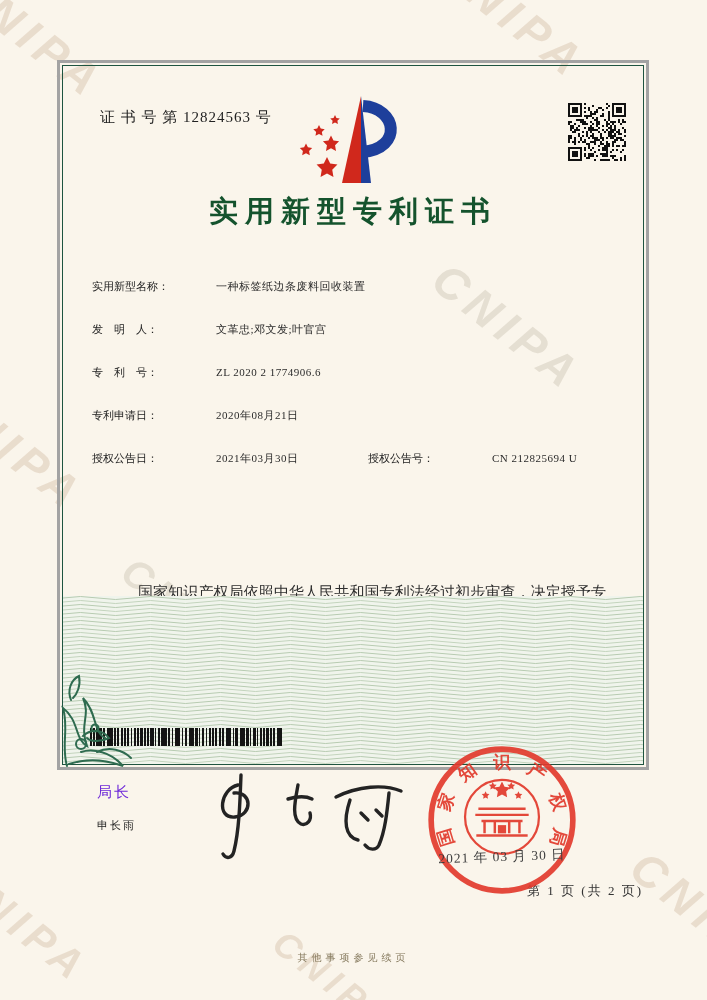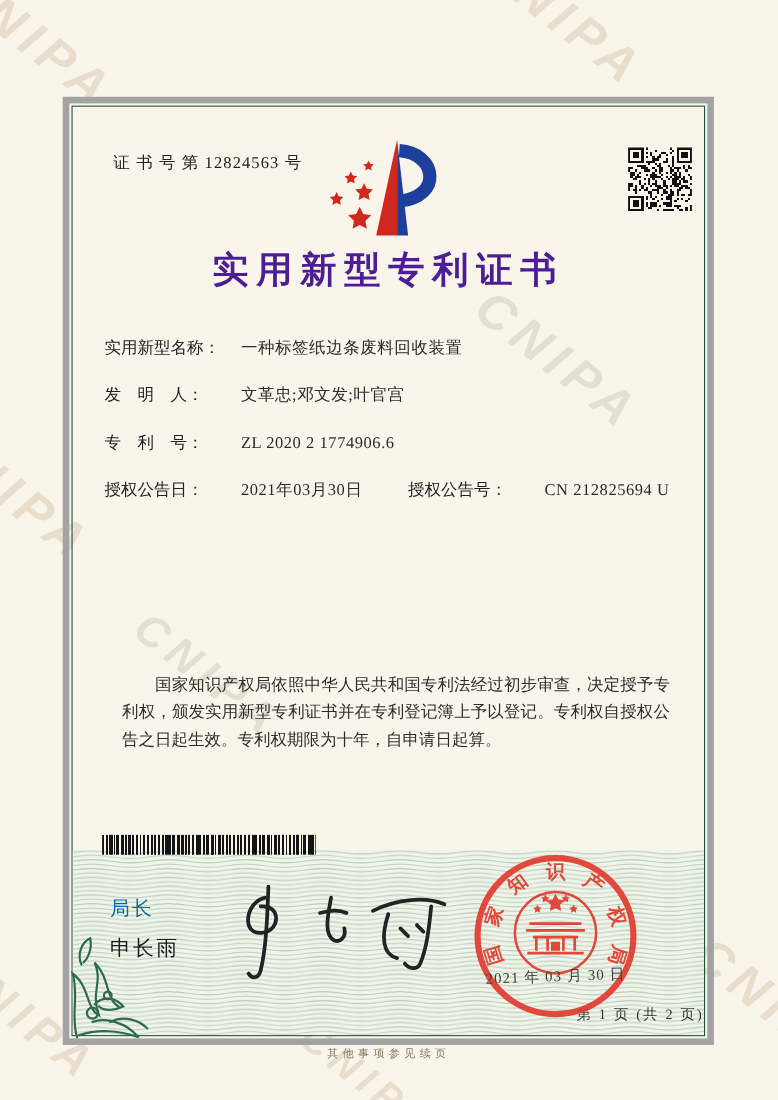--- a/index.html
+++ b/index.html
@@ -14,39 +14,39 @@
     position:absolute;z-index:0;
     font-family:"Liberation Sans","DejaVu Sans",sans-serif;
     font-weight:bold;font-style:italic;
     font-size:46px;letter-spacing:7px;
     color:rgba(198,170,143,0.32);
     transform:rotate(38deg);white-space:nowrap;pointer-events:none;
   }
   .wm.gray{color:rgba(182,172,152,0.30);}
   
   .frame{
-    position:absolute;left:57px;top:88px;width:592px;height:862px;
-    border:6px solid #a3a3a3;box-sizing:border-box;z-index:1;
+    position:absolute;left:57px;top:60px;width:592px;height:710px;
+    border:3px solid #a3a3a3;box-sizing:border-box;z-index:1;
   }
   .frame-inner{
     position:absolute;inset:2px;border:1px solid #1e5440;
   }
   
   .cert-no{
     position:absolute;left:37px;top:42px;
     font-size:15px;letter-spacing:1px;color:#222;
   }
   .logo{position:absolute;left:50%;top:24px;transform:translateX(-50%);width:140px;height:100px;}
   .qr{position:absolute;left:505px;top:37px;width:58px;height:58px;}
   .title{
     position:absolute;left:0;right:0;top:126px;text-align:center;
-    font-size:33px;font-weight:700;letter-spacing:7px;color:#4c1d95;
-  }
-  
-  .fields{position:absolute;left:29px;top:211px;width:534px;font-size:15px;}
+    font-size:29px;font-weight:700;letter-spacing:7px;color:#14532d;
+  }
+  
+  .fields{position:absolute;left:29px;top:211px;width:534px;font-size:11px;}
   .frow{display:flex;margin-bottom:25px;line-height:18px;}
   .flabel{flex:0 0 124px;color:#222;}
   .fvalue{color:#2b2b2b;letter-spacing:0.5px;}
   .frow.double .pair1{flex:0 0 276px;display:flex;}
   .frow.double .pair2{display:flex;}
   
   .bodytext{
     position:absolute;left:29px;top:498px;width:530px;
     font-size:15px;line-height:25px;text-align:justify;color:#2d2d2d;
   }
@@ -55,22 +55,22 @@
   .barcode{
     position:absolute;left:27px;top:662px;width:194px;height:18px;z-index:2;
     background:
       repeating-linear-gradient(90deg,#141414 0 1.6px,transparent 1.6px 3.4px),
       repeating-linear-gradient(90deg,#141414 0 1px,transparent 1px 6.3px),
       repeating-linear-gradient(90deg,transparent 0 8px,#141414 8px 9.5px,transparent 9.5px 13px);
   }
   
   .band{position:absolute;left:0;right:0;bottom:0;height:168px;z-index:1;}
   
-  .director{position:absolute;left:34px;top:717px;z-index:2;font-size:18px;color:#0369a1;letter-spacing:2px;}
-  .director-name{position:absolute;left:34px;top:752px;z-index:2;font-size:19px;color:#1d1d1d;letter-spacing:2px;}
+  .director{position:absolute;left:34px;top:717px;z-index:2;font-size:15px;color:#6d28d9;letter-spacing:2px;}
+  .director-name{position:absolute;left:34px;top:752px;z-index:2;font-size:11px;color:#1d1d1d;letter-spacing:2px;}
   .signature{position:absolute;left:145px;top:703px;width:210px;height:100px;z-index:2;}
   
   .seal{position:absolute;left:362px;top:677px;width:154px;height:154px;z-index:3;}
   .seal-date{
     position:absolute;left:357px;top:782px;width:164px;z-index:4;text-align:center;
     font-size:13.5px;color:#3c3c3c;letter-spacing:1px;transform:rotate(-2deg);
   }
   
   .page-no{position:absolute;left:0;right:0;top:816px;text-align:right;z-index:2;font-size:13px;color:#333;letter-spacing:2px;}
   .flourish{position:absolute;left:-6px;bottom:-6px;width:104px;height:104px;z-index:2;}
@@ -400,20 +400,24 @@
         <span class="fvalue">一种标签纸边条废料回收装置</span>
       </div>
       <div class="frow">
         <span class="flabel">发　明　人：</span>
         <span class="fvalue">文革忠;邓文发;叶官宫</span>
       </div>
       <div class="frow">
         <span class="flabel">专　利　号：</span>
         <span class="fvalue">ZL 2020 2 1774906.6</span>
       </div>
+      <div class="frow">
+        <span class="flabel">专利申请日：</span>
+        <span class="fvalue">2020年08月21日</span>
+      </div>
       <div class="frow double">
         <span class="pair1">
           <span class="flabel">授权公告日：</span>
           <span class="fvalue">2021年03月30日</span>
         </span>
         <span class="pair2">
           <span class="flabel">授权公告号：</span>
           <span class="fvalue">CN 212825694 U</span>
         </span>
       </div>

